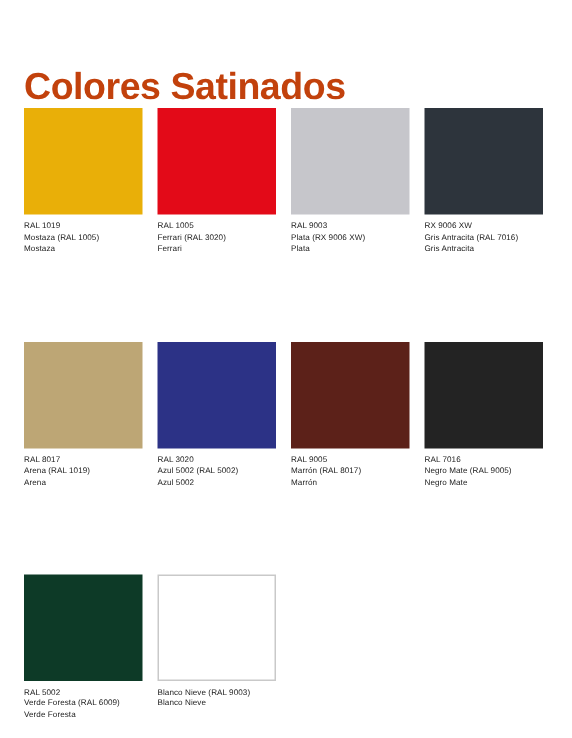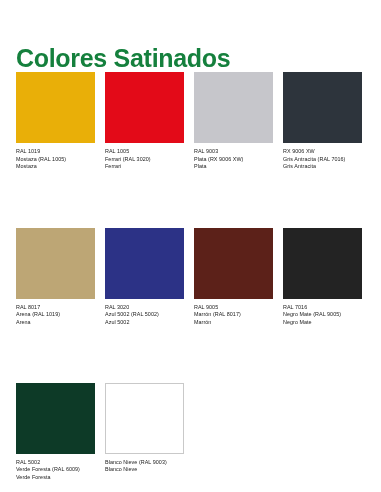--- a/index.html
+++ b/index.html
@@ -20,21 +20,21 @@
     height: 492px;
     box-sizing: border-box;
   }
   .page-title {
     position: absolute;
     left: 16px;
     top: 26px;
     font-size: 25px;
     line-height: 30px;
     font-weight: bold;
-    color: #15803d;
+    color: #c2410c;
     letter-spacing: -0.3px;
     white-space: nowrap;
   }
   .grid {
     position: absolute;
     left: 16px;
     top: 72px;
     width: 352px;
   }
   .row {

